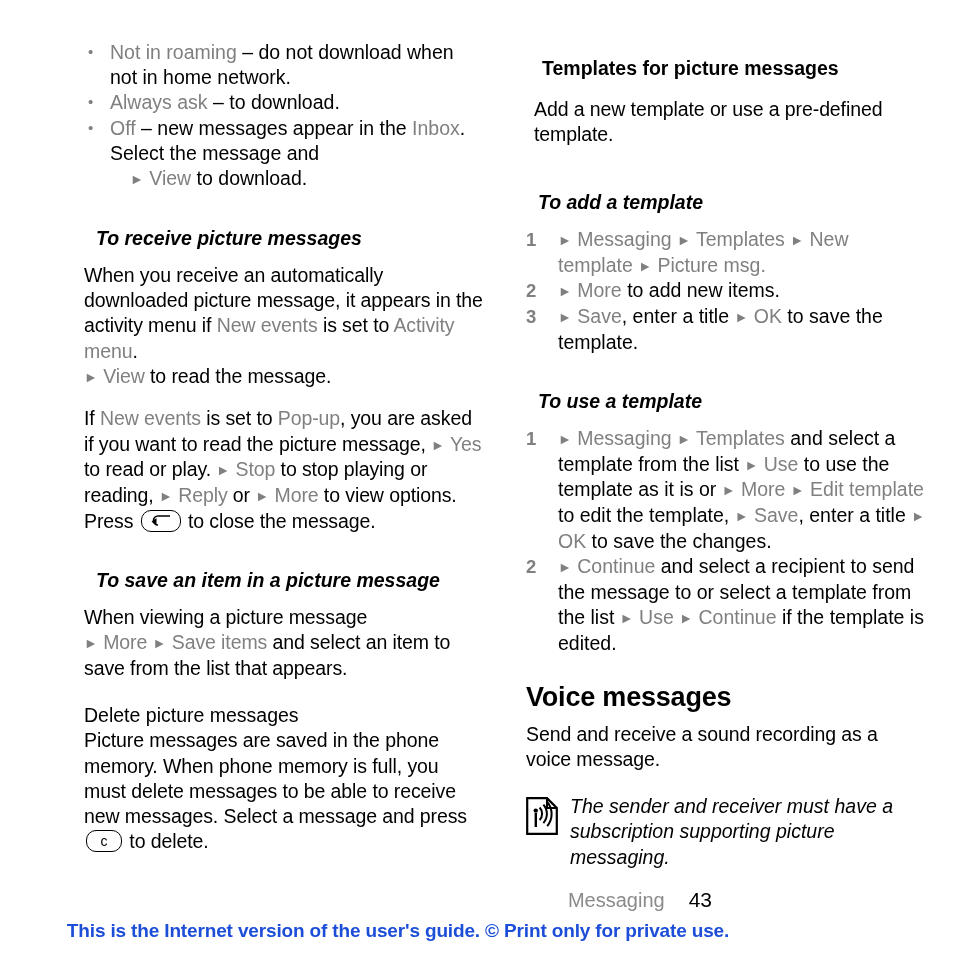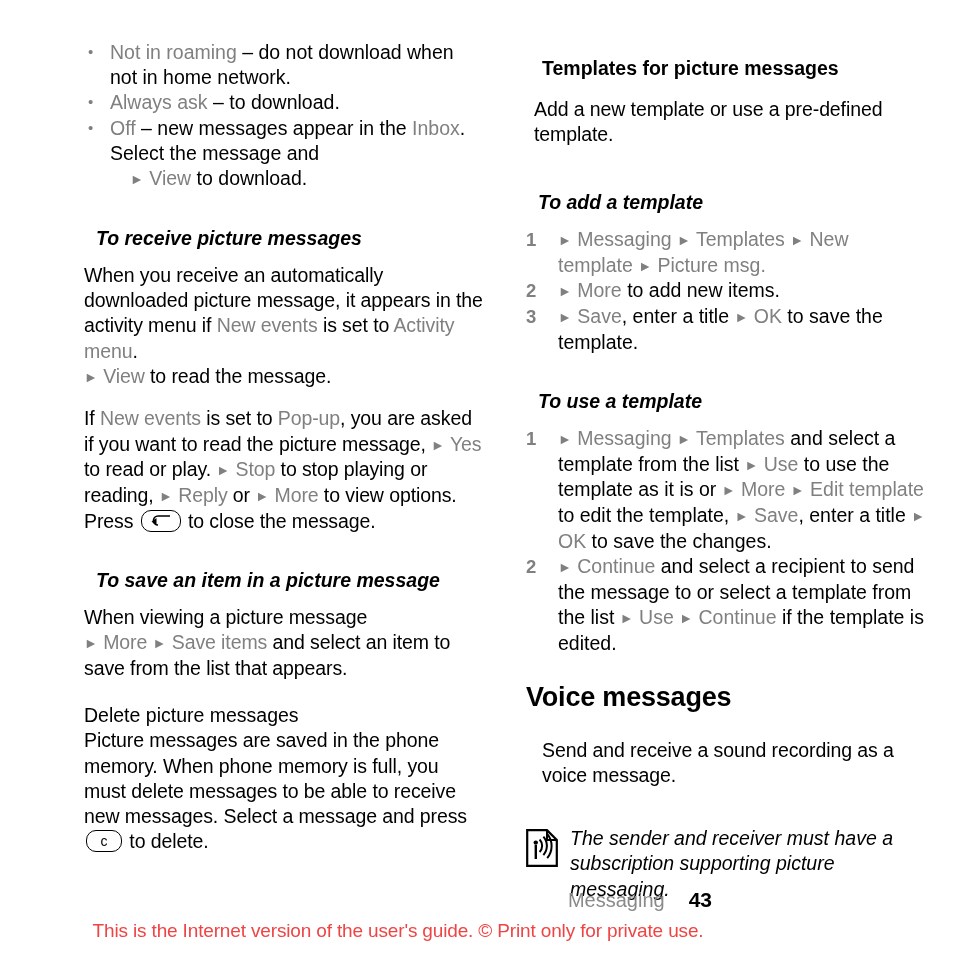--- a/index.html
+++ b/index.html
@@ -172,33 +172,33 @@
     top: 888px;
     text-align: right;
     white-space: nowrap;
   }
   .footer-chapter {
     font-size: 20px;
     color: #8a8a8a;
   }
   .footer-page {
     font-size: 21px;
-    font-weight: bold;
+    font-weight: normal;
     color: #000;
     margin-left: 24px;
   }
   .disclaimer {
     position: absolute;
     left: 0;
     right: 0;
     top: 920px;
     text-align: center;
     font-size: 19px;
-    font-weight: normal;
-    color: #ef4444;
+    font-weight: bold;
+    color: #1d4ed8;
     letter-spacing: -0.15px;
   }
 </style>
 </head>
 <body>
 
 <div class="page">
 
   <div class="col col-left">
 
@@ -257,21 +257,21 @@
     <h3 class="h-italic">To use a template</h3>
     <ol class="steps">
       <li><span class="tri">►</span> <span class="ui">Messaging</span> <span class="tri">►</span> <span class="ui">Templates</span><span> and select a template from the list </span><span class="tri">►</span> <span class="ui">Use</span><span> to use the template as it is or </span><span class="tri">►</span> <span class="ui">More</span> <span class="tri">►</span> <span class="ui">Edit template</span><span> to edit the template, </span><span class="tri">►</span> <span class="ui">Save</span><span>, enter a title </span><span class="tri">►</span> <span class="ui">OK</span><span> to save the changes.</span></li>
       <li><span class="tri">►</span> <span class="ui">Continue</span><span> and select a recipient to send the message to or select a template from the list </span><span class="tri">►</span> <span class="ui">Use</span> <span class="tri">►</span> <span class="ui">Continue</span><span> if the template is edited.</span></li>
     </ol>
 
     <div class="gap-xl"></div>
 
     <h2 class="h-big">Voice messages</h2>
     <div class="gap-s"></div>
-    <p class="body-text" style="margin:16px">Send and receive a sound recording as a voice message.</p>
+    <p class="body-text" style="margin:0">Send and receive a sound recording as a voice message.</p>
 
     <div class="gap-l"></div>
 
     <div class="note">
       <span class="note-icon">
         <svg width="32" height="38" viewBox="0 0 32 38" aria-hidden="true">
           <path d="M1.2 1.2 H21 L30.8 11 V36.8 H1.2 Z" fill="#fff" stroke="#000" stroke-width="2.2" stroke-linejoin="miter"></path>
           <path d="M21 1.4 L21 11 L30.6 11" fill="none" stroke="#000" stroke-width="2"></path>
           <rect x="8.6" y="16" width="2.4" height="14" fill="#000"></rect>
           <circle cx="9.8" cy="13.6" r="2.2" fill="#000"></circle>

